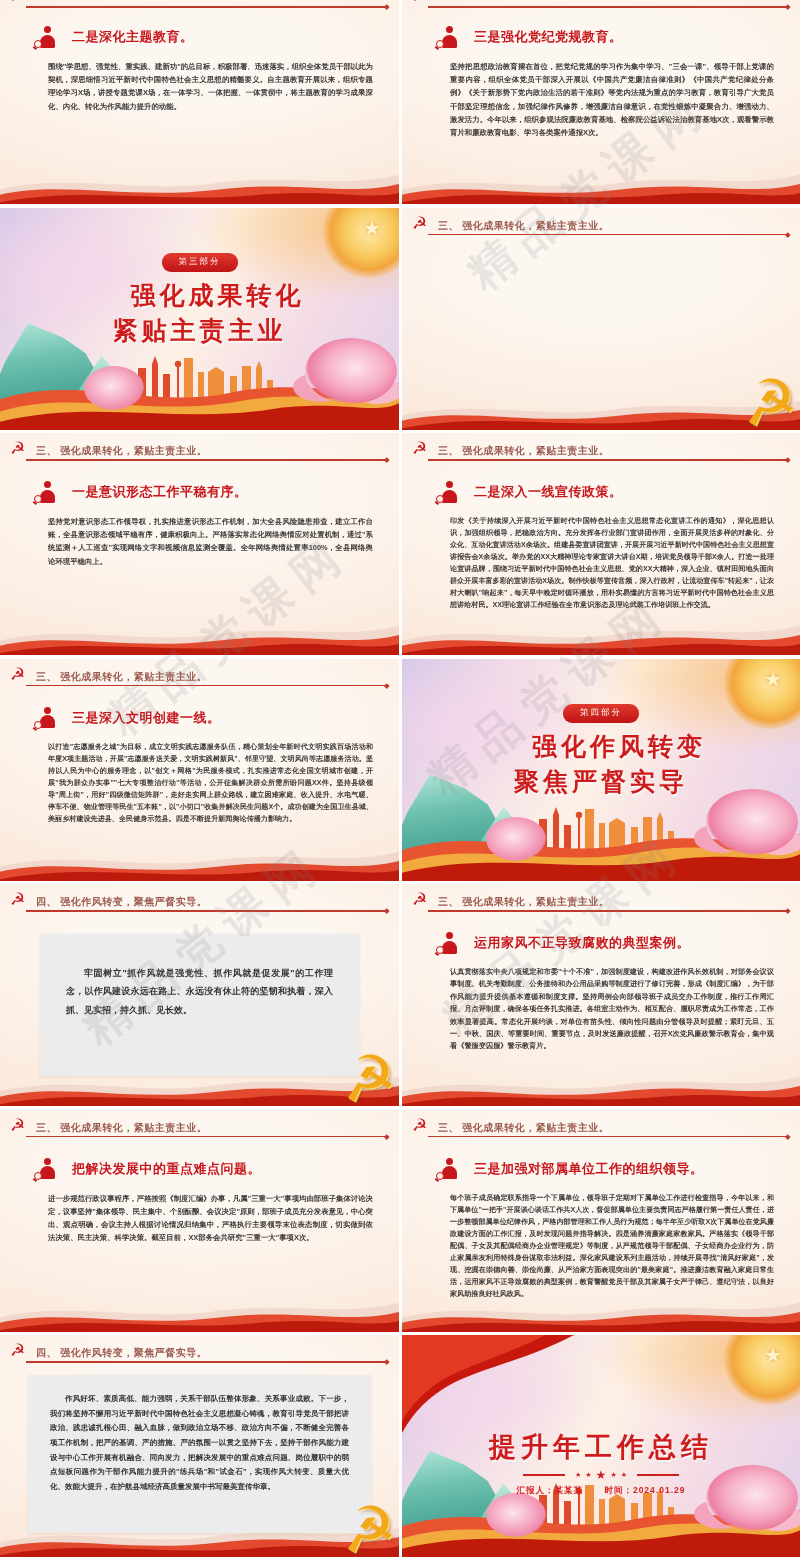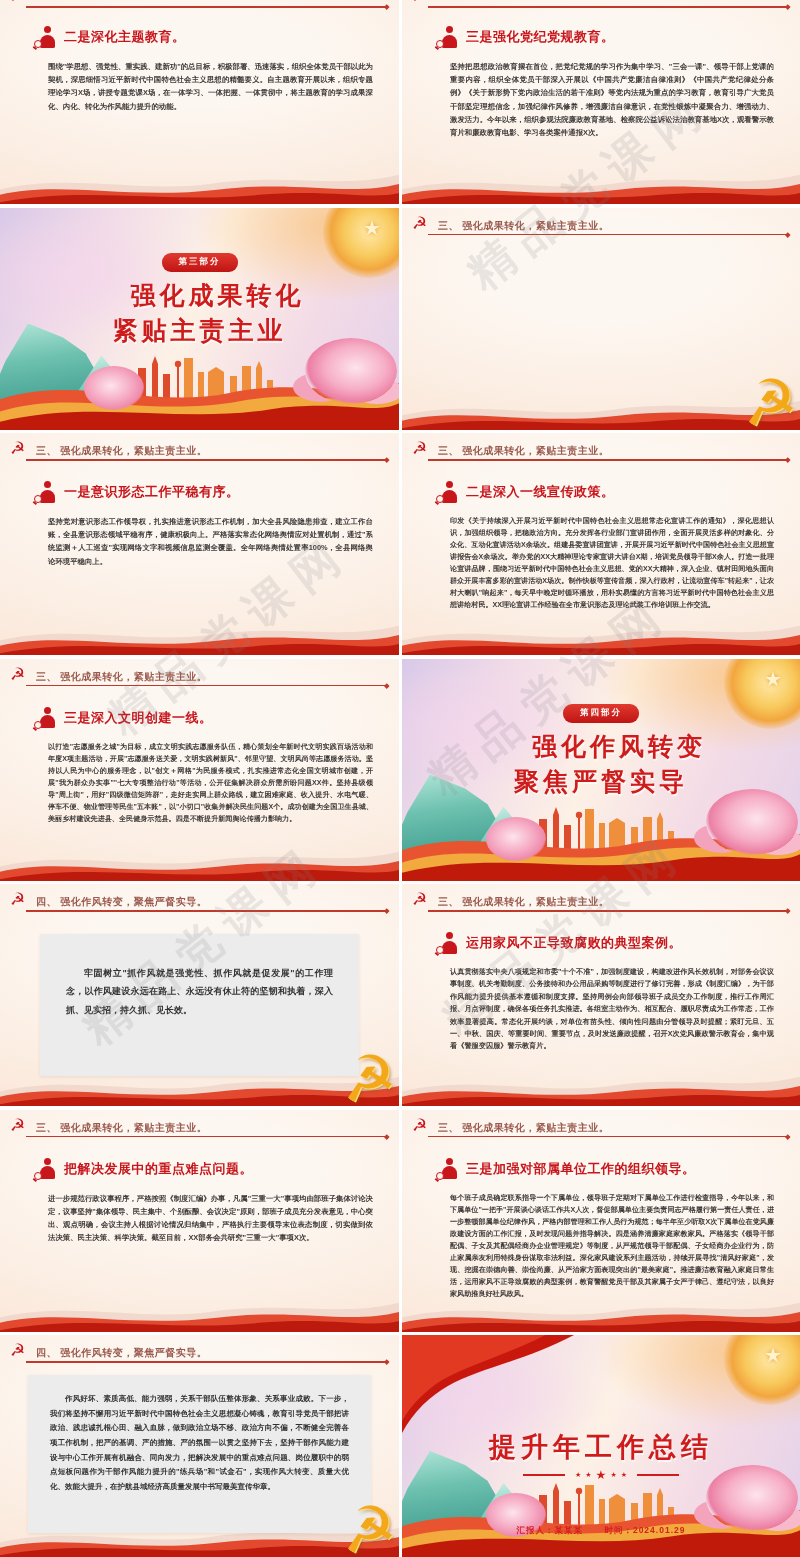--- a/index.html
+++ b/index.html
@@ -17,21 +17,21 @@
   
   .hdr { position:absolute; left:0; right:0; top:7px; height:22px; z-index:4; }
   .slide.first .hdr { top:-13px; }
   .hdr-emblem { position:absolute; left:10px; top:0; font-size:17px; line-height:17px; color:#c8161d;
     font-family:"DejaVu Sans",sans-serif; }
   .hdr-text { position:absolute; left:36px; top:4px; font-size:10px; letter-spacing:.5px; color:#9b5a4e; font-weight:bold; }
   .hdr-line { position:absolute; left:26px; right:12px; top:19px; height:1.5px; background:#c0392b; }
   .hdr-line::after { content:""; position:absolute; right:-1px; top:-1px; width:3.5px; height:3.5px; background:#c0392b; transform:rotate(45deg); }
 
   
-  .title-row { position:absolute; left:36px; top:48px; display:flex; align-items:center; gap:7px; z-index:3; }
+  .title-row { position:absolute; left:36px; top:48px; display:flex; align-items:center; gap:15px; z-index:3; }
   .slide.first .title-row { top:26px; }
   .stitle { font-size:13px; font-weight:bold; color:#c8161d; letter-spacing:.5px; }
   .person-icon { position:relative; width:21px; height:22px; flex:0 0 21px; }
   .p-head { position:absolute; left:8px; top:0; width:7px; height:7px; border-radius:50%; background:#c8161d; }
   .p-torso { position:absolute; left:4px; top:8.5px; width:15px; height:13px; border-radius:8px 8px 2px 2px; background:#c8161d; }
   .p-lens { position:absolute; left:-2px; bottom:0px; width:8px; height:8px; border:1.6px solid #c8161d; border-radius:50%; background:#fdf3ec; }
   .p-lens::after { content:""; position:absolute; left:-2.5px; bottom:-2px; width:4px; height:1.6px; background:#c8161d; transform:rotate(38deg); }
 
   
   .bodytext { position:absolute; left:48px; right:26px; top:82px; z-index:3;
@@ -46,33 +46,33 @@
   .qcard.tall p { margin:17px 22px 0; font-size:7.5px; line-height:1.95; }
   .gold-emblem { position:absolute; right:2px; bottom:-4px; z-index:3; font-size:62px; line-height:1; color:#f2a818;
     font-family:"DejaVu Sans",sans-serif; text-shadow:1px 1px 0 #fbd978, 2px 3px 3px rgba(150,80,0,.45); transform:rotate(-6deg); }
 
   
   .wave { position:absolute; left:0; right:0; bottom:0; width:100%; height:42px; z-index:1; display:block; }
   .wave.big { height:72px; z-index:2; }
 
   
   .badge { position:absolute; top:45px; left:50%; transform:translateX(-50%); z-index:5;
-    background:linear-gradient(180deg,#e03a2e,#c01414); color:#fff; font-size:8.5px; font-weight:bold;
+    background:linear-gradient(180deg,#e03a2e,#c01414); color:#fff; font-size:8.5px; font-weight:normal;
     letter-spacing:2px; padding:3.5px 17px; border-radius:9px; }
   .big-title { position:absolute; left:0; right:0; text-align:center; z-index:5;
     font-size:25px; font-weight:800; color:#ce1b1b; letter-spacing:4px;
     text-shadow:1px 1.5px 0 rgba(255,255,255,.65); }
   .bt1 { top:71px;margin-left:36px; } .bt2 { top:106px; }
   .close-t1 { top:58px; font-size:27px; letter-spacing:5px; } .close-t2 { top:94px; font-size:27px; letter-spacing:5px; }
   .stars { position:absolute; top:133px; left:0; right:0; display:flex; align-items:center; justify-content:center; gap:4px; z-index:5; color:#cf1d1d; }
   .stars .ln { width:42px; height:1.2px; background:#cf1d1d; margin:0 6px; }
   .stars .st { font-size:7px; font-family:"DejaVu Sans",sans-serif; }
   .stars .st.mid { font-size:12px; }
   .meta { position:absolute; top:150px; left:0; right:0; text-align:center; z-index:5;
-    font-size:8.5px; font-weight:bold; color:#d41f1f; letter-spacing:1px;margin-top:40px; }
+    font-size:8.5px; font-weight:bold; color:#d41f1f; letter-spacing:1px; }
   .meta span { margin:0 9px; }
 
   
   .sun { position:absolute; top:-22px; right:-16px; width:92px; height:92px; border-radius:50%; z-index:1;
     background:radial-gradient(circle,#ffe9a8 0%,#f8c95c 38%,#f2a63e 58%,rgba(242,166,62,0) 73%); }
   .sun::after { content:"★"; position:absolute; top:30px; right:34px; color:#fff3cd; font-size:20px;
     font-family:"DejaVu Sans",sans-serif; text-shadow:0 0 4px #e89b2e; }
   .mtn { position:absolute; z-index:2; }
   .m1 { left:-12px; bottom:28px; width:125px; height:78px;
     clip-path:polygon(32% 0,14% 48%,0 100%,100% 100%,78% 38%,60% 18%);

